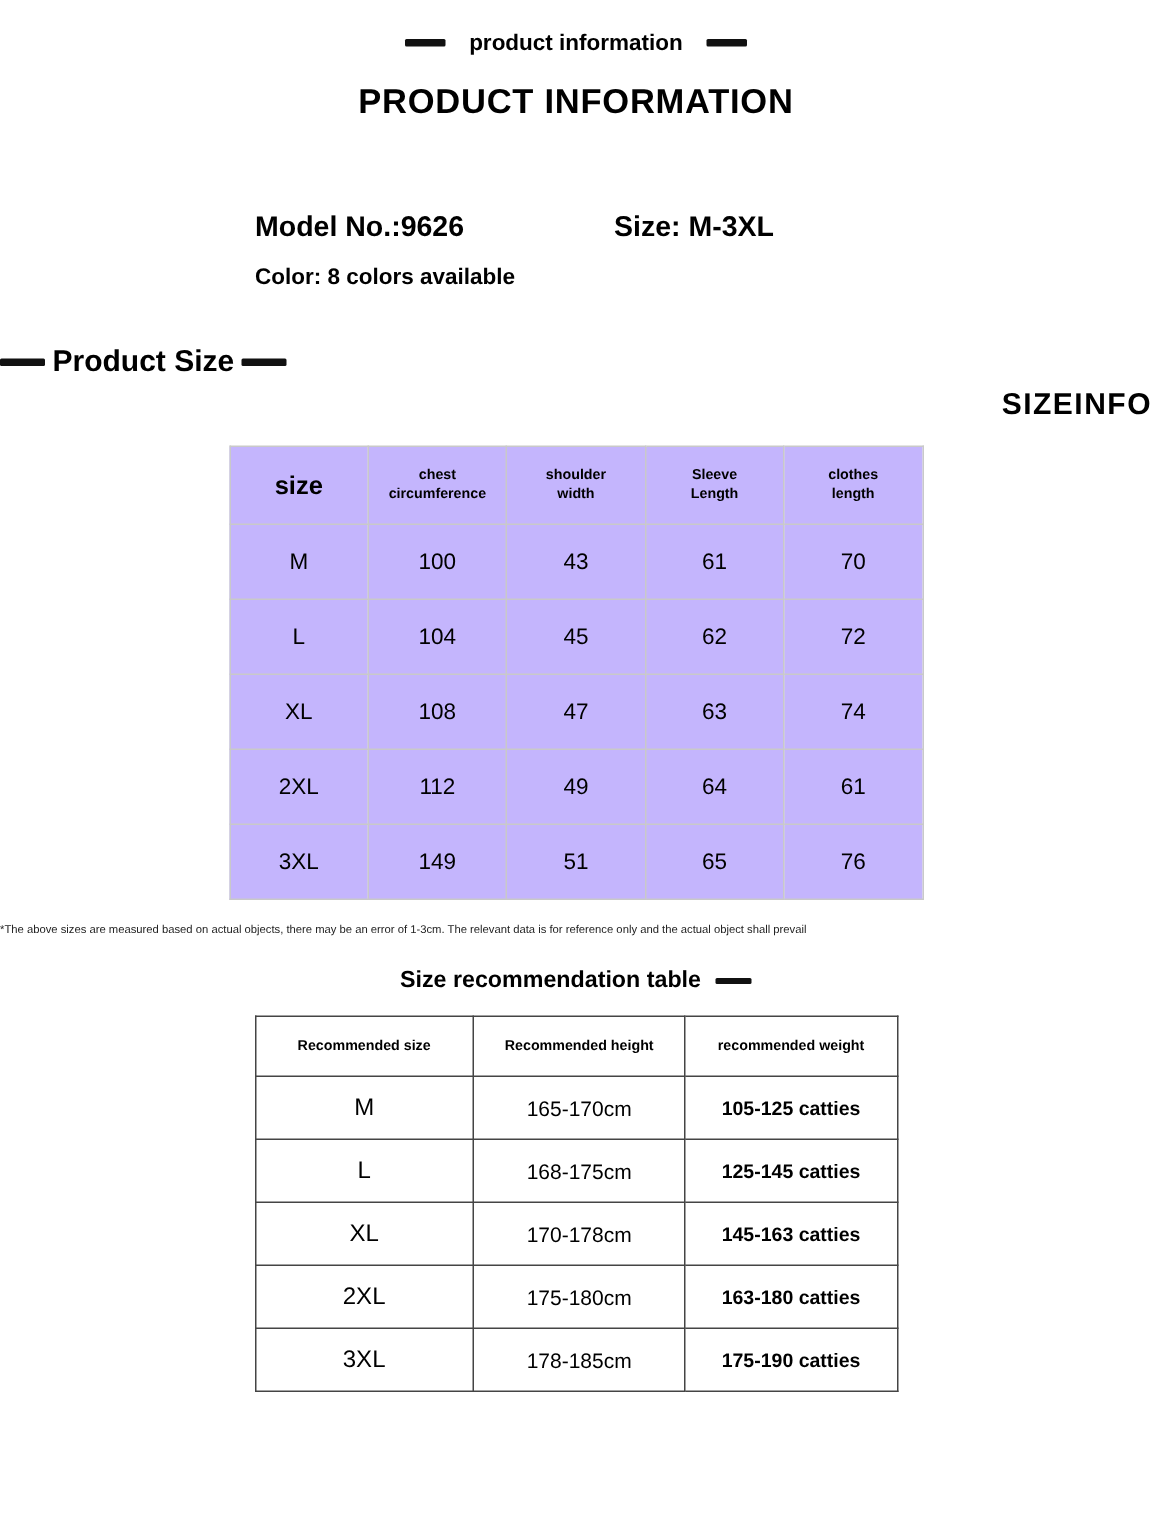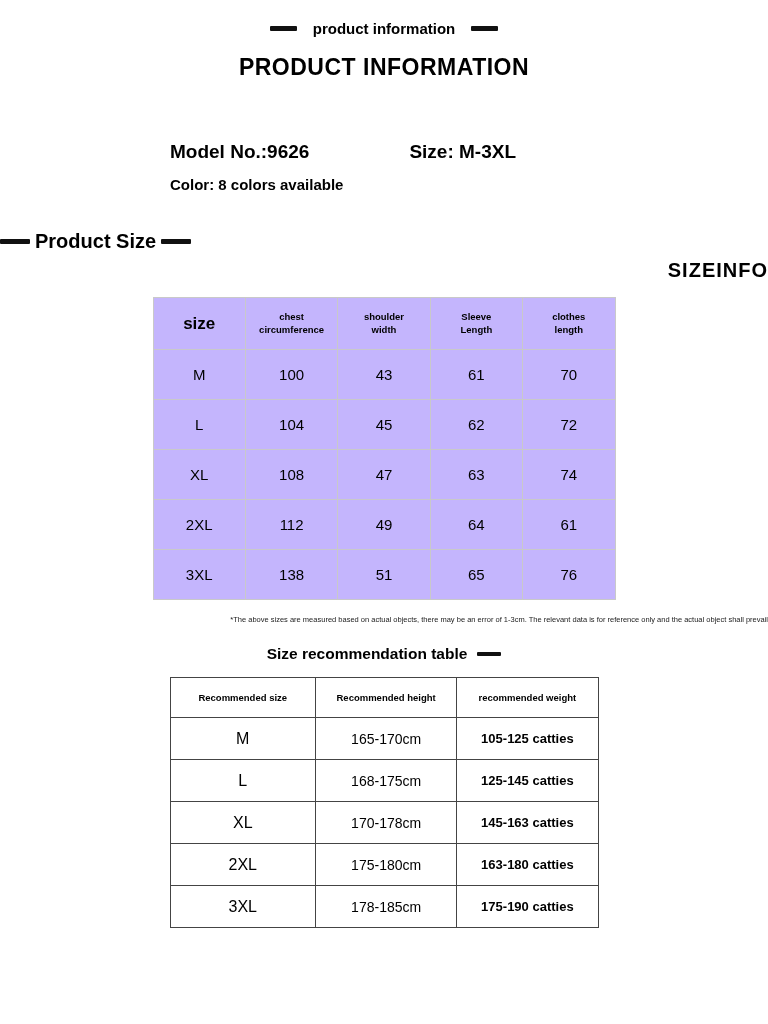--- a/index.html
+++ b/index.html
@@ -79,21 +79,21 @@
     vertical-align: middle;
     background: #c4b5fd;
   }
   table.size-table th { height: 52px; font-weight: 600; }
   table.size-table td { height: 50px; font-size: 15px; font-weight: 400; }
   .corner-h { font-size: 17px; font-weight: 700; }
   .col-h { font-size: 9.5px; line-height: 1.35; font-weight: 600; }
   .col-h span { display: block; }
   
   .footnote {
-    text-align: right;
+    text-align: left;
     font-size: 7.5px;
     color: #222;
     margin-top: 15px;
   }
   
   .rec-heading {
     display: flex;
     justify-content: center;
     align-items: center;
     gap: 10px;
@@ -197,21 +197,21 @@
     </tr>
     <tr>
       <td>2XL</td>
       <td>112</td>
       <td>49</td>
       <td>64</td>
       <td>61</td>
     </tr>
     <tr>
       <td>3XL</td>
-      <td>138</td>
+      <td>149</td>
       <td>51</td>
       <td>65</td>
       <td>76</td>
     </tr>
   </tbody>
     </table>
 
   <div class="footnote">*The above sizes are measured based on actual objects, there may be an error of 1-3cm. The relevant data is for reference only and the actual object shall prevail</div>
 
   <div class="rec-heading">

